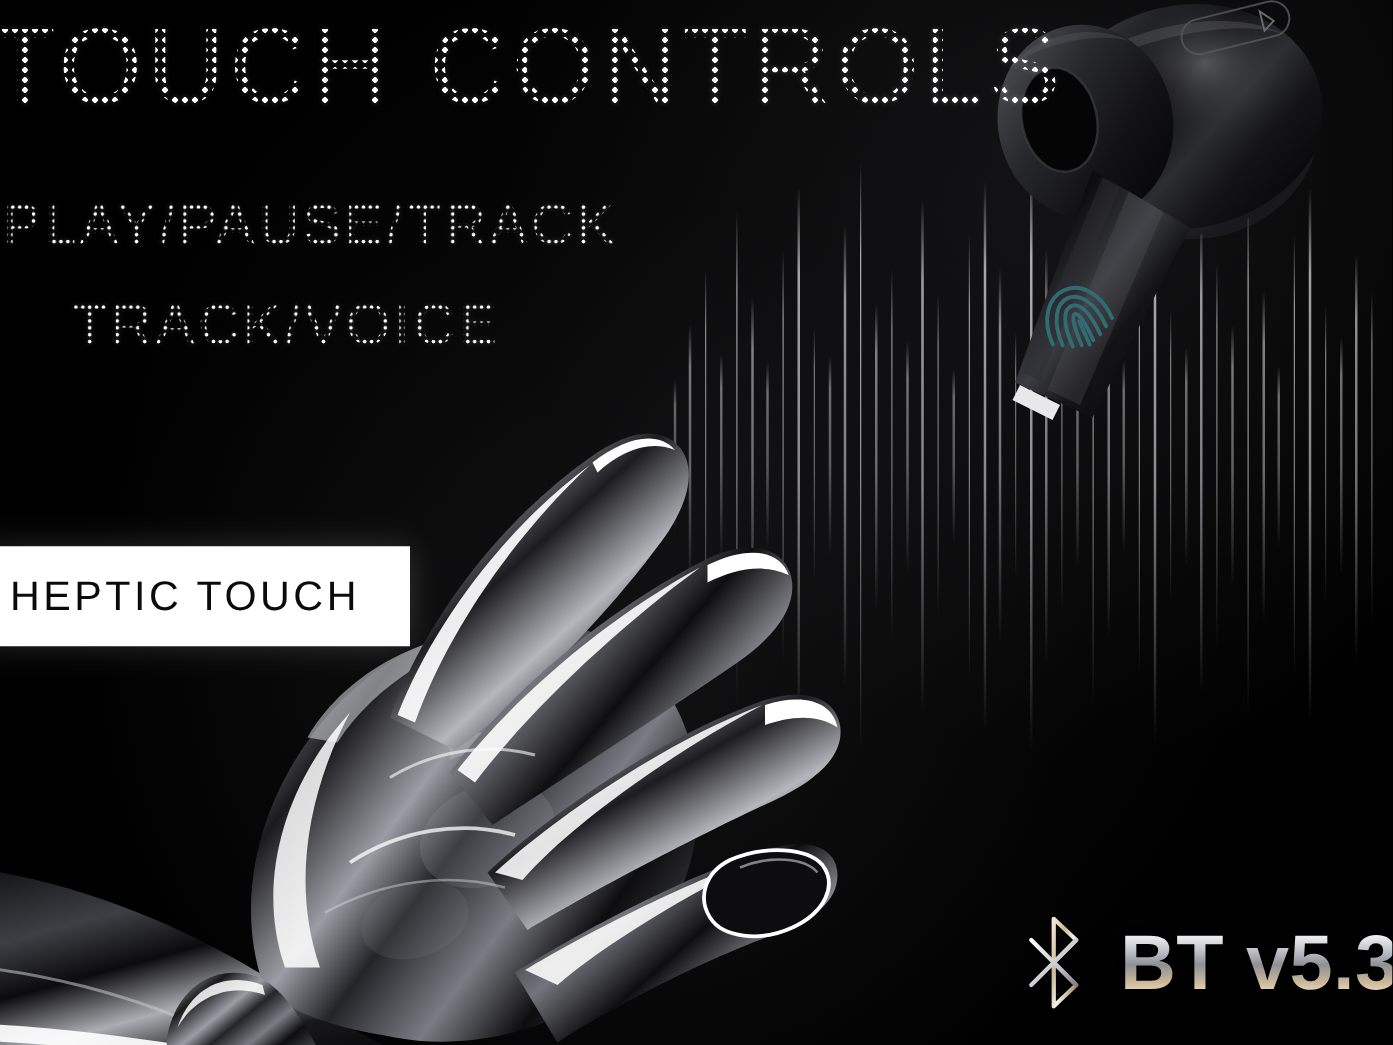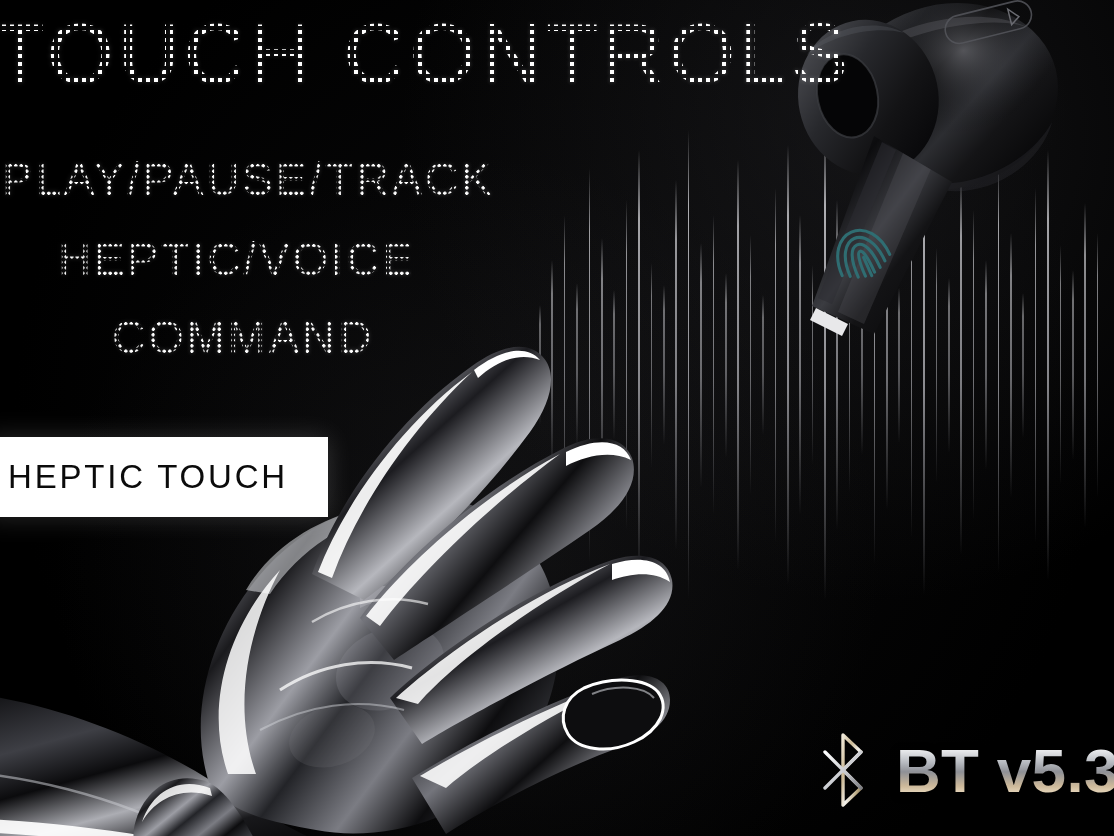--- a/index.html
+++ b/index.html
@@ -345,22 +345,21 @@
     <path d="M250 618 C218 606 192 622 182 652 C196 628 222 616 252 626 Z" fill="#ffffff" opacity=".85"></path>
 
     <path d="M320 520 C360 494 408 486 452 498" fill="none" stroke="#ffffff" stroke-width="3" opacity=".75"></path>
     <path d="M300 560 C348 534 398 528 444 540" fill="none" stroke="#d8d9de" stroke-width="2" opacity=".45"></path>
     <path d="M352 452 C388 430 432 424 468 434" fill="none" stroke="#ffffff" stroke-width="2.4" opacity=".6"></path>
   </svg>
 
   <div id="title" class="dotted">TOUCH CONTROLS</div>
 
   <div id="sub1" class="dotted sub">PLAY/PAUSE/TRACK</div>
-  <div id="sub2" class="dotted sub">HEPTIC/VOICE</div>
-  <div id="sub3" class="dotted sub">COMMAND</div>
+  <div id="sub2" class="dotted sub">TRACK/VOICE</div>
 
   <div id="badge">
     <span>HEPTIC TOUCH</span>
   </div>
 
   <div id="bt-badge">
     <svg id="bt-glyph" viewBox="0 0 50 78">
       <defs>
         <linearGradient id="btMetal" x1="0" y1="0" x2="1" y2="1">
           <stop offset="0%" stop-color="#efe8d8"></stop>

